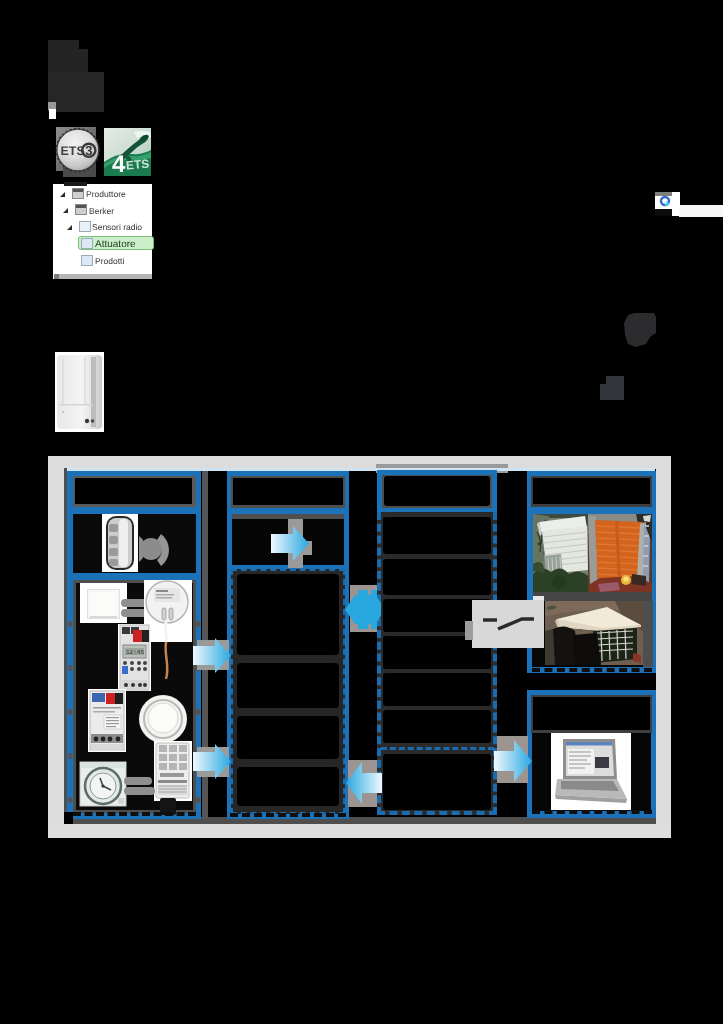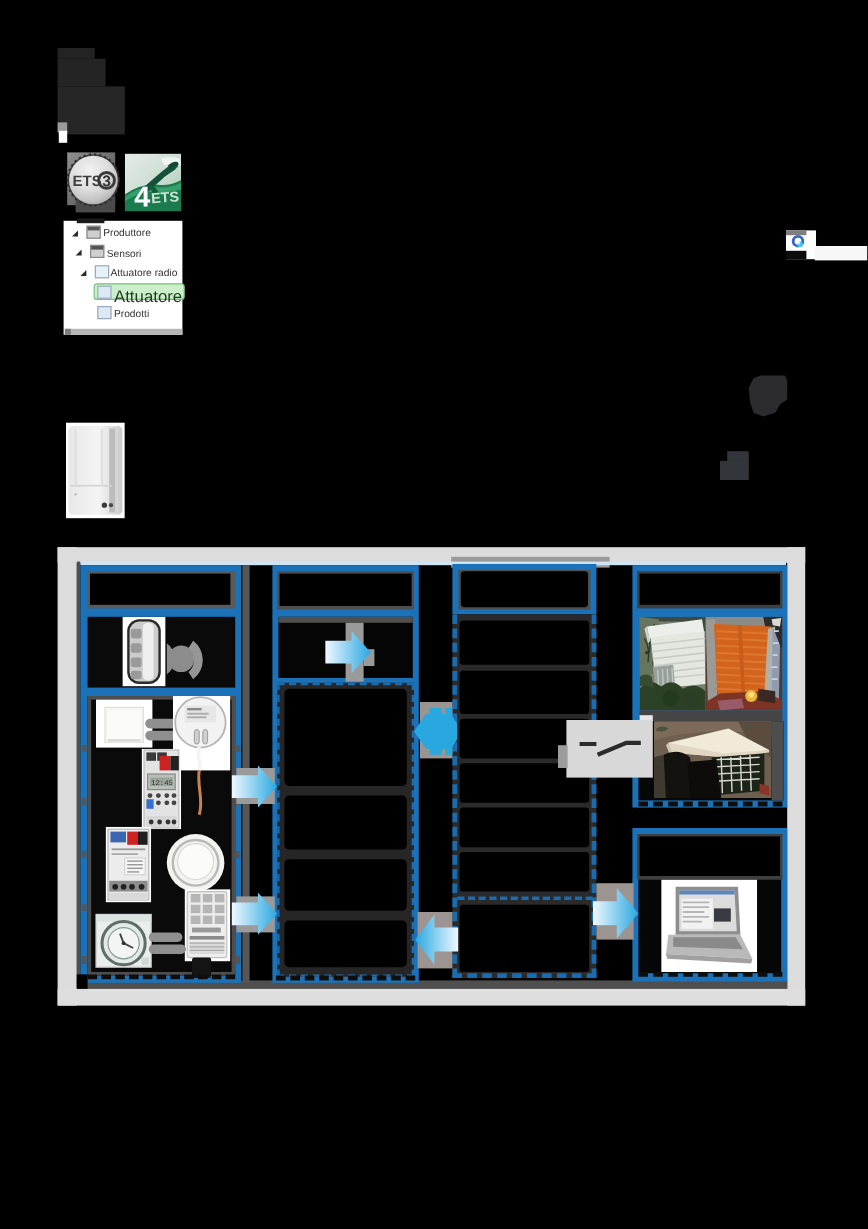--- a/index.html
+++ b/index.html
@@ -68,31 +68,31 @@
     </svg>
 <div class="abs" style="left:72px;top:188px;width:12px;height:11px;background:#cfcfcf;border:1px solid #888;box-sizing:border-box;"></div>
 <div class="abs" style="left:73px;top:189px;width:10px;height:3px;background:#555;"></div>
 <div class="abs" style="left:86px;top:189px;font-size:8.5px;color:#333;">Produttore</div>
 
 <svg class="abs" style="left:62px;top:207px;" width="8" height="8">
       <path d="M1,6 L6,6 L6,1 Z" fill="#2b2b2b"></path>
     </svg>
 <div class="abs" style="left:75px;top:204px;width:12px;height:11px;background:#cfcfcf;border:1px solid #888;box-sizing:border-box;"></div>
 <div class="abs" style="left:76px;top:205px;width:10px;height:3px;background:#555;"></div>
-<div class="abs" style="left:89px;top:206px;font-size:8.5px;color:#333;">Sensori</div>
+<div class="abs" style="left:89px;top:206px;font-size:8.5px;color:#333;">Berker</div>
 
 <svg class="abs" style="left:66px;top:224px;" width="8" height="8">
       <path d="M1,6 L6,6 L6,1 Z" fill="#2b2b2b"></path>
     </svg>
 <div class="abs" style="left:79px;top:221px;width:12px;height:11px;background:#e8f0f8;border:1px solid #9ab;box-sizing:border-box;"></div>
-<div class="abs" style="left:92px;top:222px;font-size:8.5px;color:#333;">Attuatore radio</div>
+<div class="abs" style="left:92px;top:222px;font-size:8.5px;color:#333;">Sensori radio</div>
 
 <div class="abs" style="left:78px;top:236px;width:76px;height:14px;background:#cdeecb;border:1px solid #79c077;border-radius:3px;box-sizing:border-box;"></div>
 <div class="abs" style="left:81px;top:238px;width:12px;height:11px;background:#dce9f5;border:1px solid #9ab;box-sizing:border-box;"></div>
-<div class="abs" style="left:95px;top:239px;font-size:14px;color:#1d3d1d;">Attuatore</div>
+<div class="abs" style="left:95px;top:239px;font-size:10px;color:#1d3d1d;">Attuatore</div>
 
 <div class="abs" style="left:81px;top:255px;width:12px;height:11px;background:#dce9f5;border:1px solid #9ab;box-sizing:border-box;"></div>
 <div class="abs" style="left:95px;top:256px;font-size:8.5px;color:#333;">Prodotti</div>
 
 <div class="abs" style="left:54px;top:274px;width:98px;height:5px;background:#b5b5b5;"></div>
 <div class="abs" style="left:54px;top:274px;width:5px;height:5px;background:#7e7e7e;"></div>
 
 <div class="abs" style="left:655px;top:192px;width:25px;height:24px;background:#ffffff;"></div>
 <div class="abs" style="left:655px;top:192px;width:17px;height:4px;background:#7e7e7e;"></div>
 <div class="abs" style="left:655px;top:209px;width:17px;height:7px;background:#0c0c0c;"></div>

